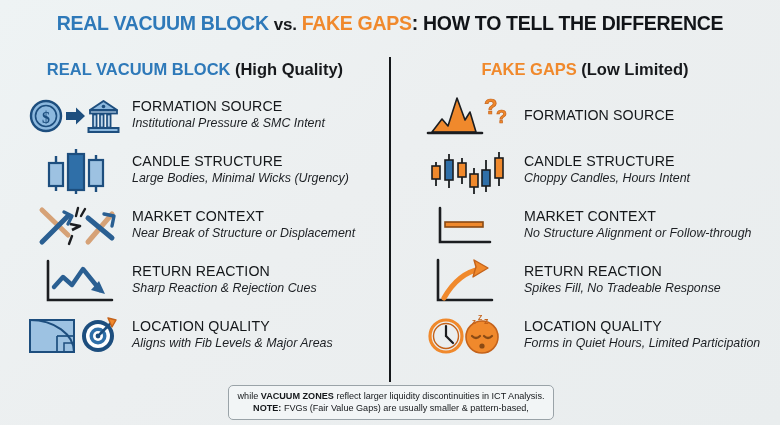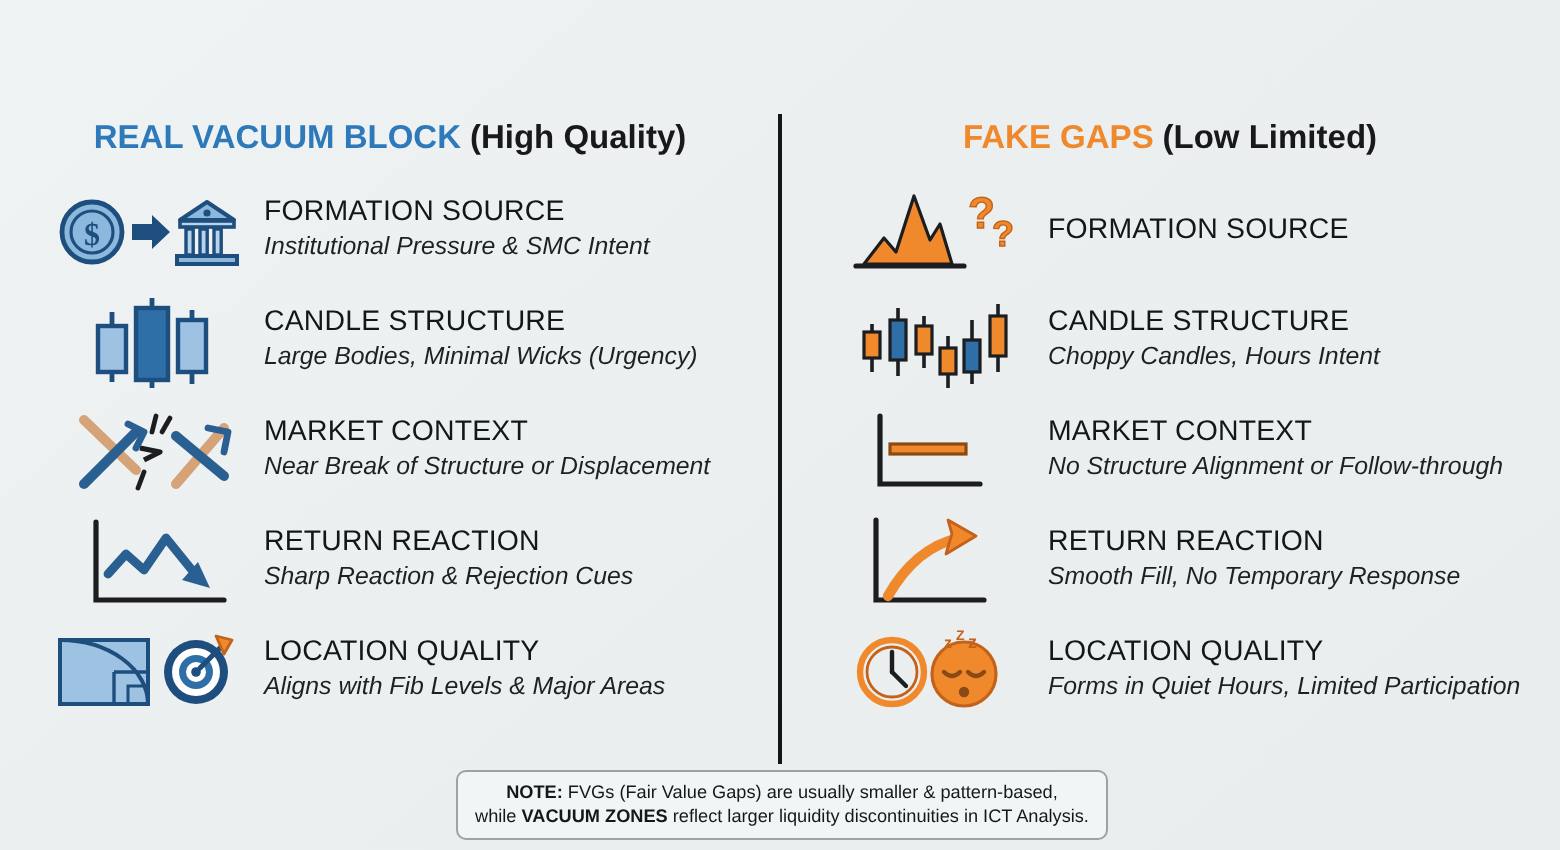--- a/index.html
+++ b/index.html
@@ -107,20 +107,23 @@
     color: #15181b;
     white-space: nowrap;
   }
   .note-line b { font-weight: bold; }
 </style>
 </head>
 <body>
 
 <div id="page">
 
+  <div class="title-bar">
+    <span class="t-blue">REAL VACUUM BLOCK</span><span>&nbsp;</span><span class="t-vs">vs.</span><span>&nbsp;</span><span class="t-orange">FAKE GAPS</span><span class="t-dark">: HOW TO TELL THE DIFFERENCE</span>
+  </div>
 
   <div class="headers">
     <div class="hcol">
       <span class="htxt t-blue">REAL VACUUM BLOCK</span>
       <span>&nbsp;</span>
       <span class="htxt hsub">(High Quality)</span>
     </div>
     <div class="hcol">
       <span class="htxt t-orange">FAKE GAPS</span>
       <span>&nbsp;</span>
@@ -287,21 +290,21 @@
       <div class="row">
         <div class="icon-wrap">
           <svg width="92" height="50" viewBox="0 0 92 50">
             <path d="M12 4 V44 H66" fill="none" stroke="#1b1d20" stroke-width="2.6" stroke-linecap="round"></path>
             <path d="M18 42 C26 28, 38 16, 54 13" fill="none" stroke="#f0892c" stroke-width="5.2" stroke-linecap="round"></path>
             <path d="M48 4 L62 12 L47 21 L49 14 L50 11 Z" fill="#f0892c" stroke="#c4621a" stroke-width="1.4" stroke-linejoin="round"></path>
           </svg>
         </div>
         <div class="row-text">
           <div class="row-title">RETURN REACTION</div>
-          <div class="row-sub">Smooth Fill, No Temporary Response</div>
+          <div class="row-sub">Spikes Fill, No Tradeable Response</div>
         </div>
       </div>
 
       <div class="row">
         <div class="icon-wrap">
           <svg width="92" height="44" viewBox="0 0 92 44">
             <circle cx="20" cy="22" r="16" fill="none" stroke="#f0892c" stroke-width="3.2"></circle>
             <circle cx="20" cy="22" r="12.5" fill="none" stroke="#c4621a" stroke-width="1.4"></circle>
             <line x1="20" y1="22" x2="20" y2="12" stroke="#1b1d20" stroke-width="2.2" stroke-linecap="round"></line>
             <line x1="20" y1="22" x2="27" y2="29" stroke="#1b1d20" stroke-width="2.2" stroke-linecap="round"></line>
@@ -317,20 +320,20 @@
         <div class="row-text">
           <div class="row-title">LOCATION QUALITY</div>
           <div class="row-sub">Forms in Quiet Hours, Limited Participation</div>
         </div>
       </div>
     </div>
   </div>
 
   <div class="note-box">
     <div class="note-line">
+      <span>while </span><b>VACUUM ZONES</b><span> reflect larger liquidity discontinuities in ICT Analysis.</span>
+    </div>
+    <div class="note-line">
       <b>NOTE:</b><span> FVGs (Fair Value Gaps) are usually smaller &amp; pattern-based,</span>
     </div>
-    <div class="note-line">
-      <span>while </span><b>VACUUM ZONES</b><span> reflect larger liquidity discontinuities in ICT Analysis.</span>
-    </div>
   </div>
 
 </div>
 
 </body></html>

